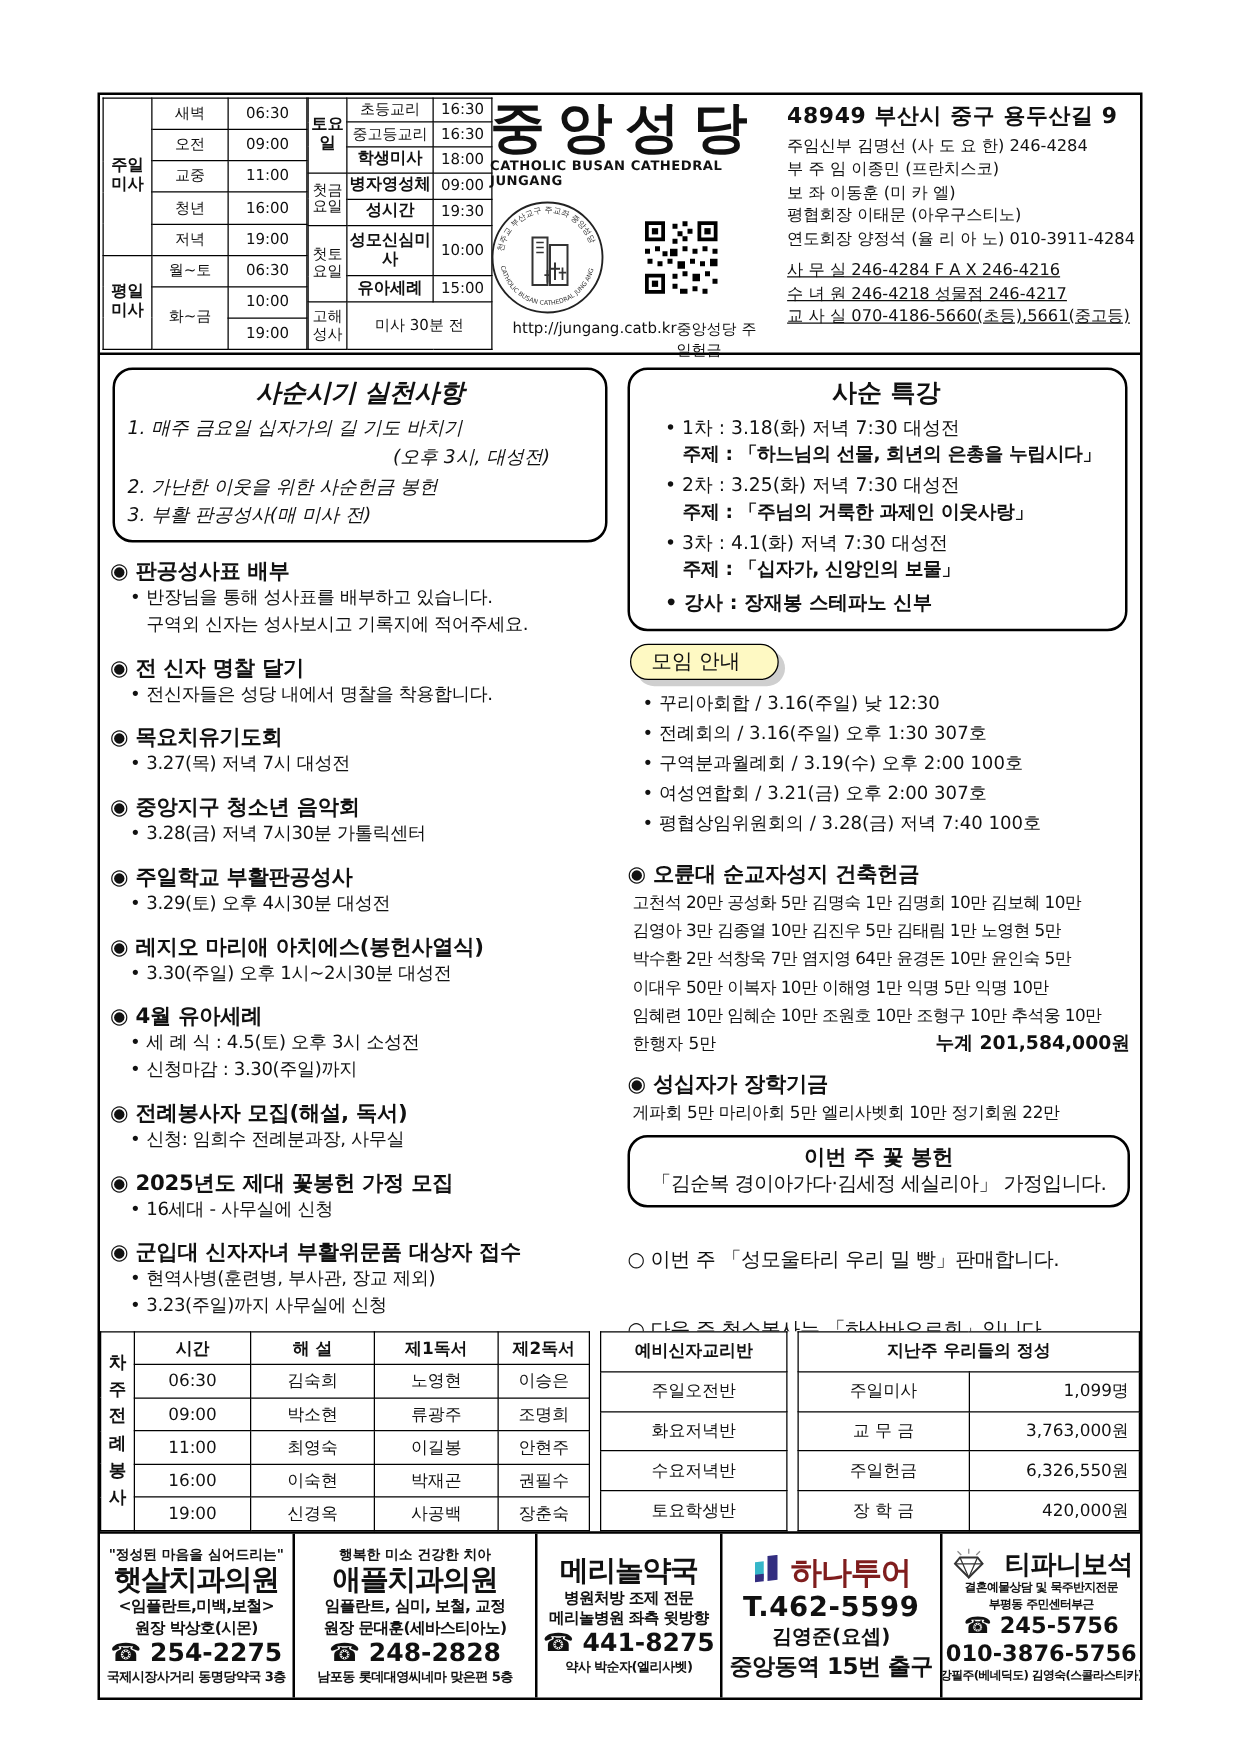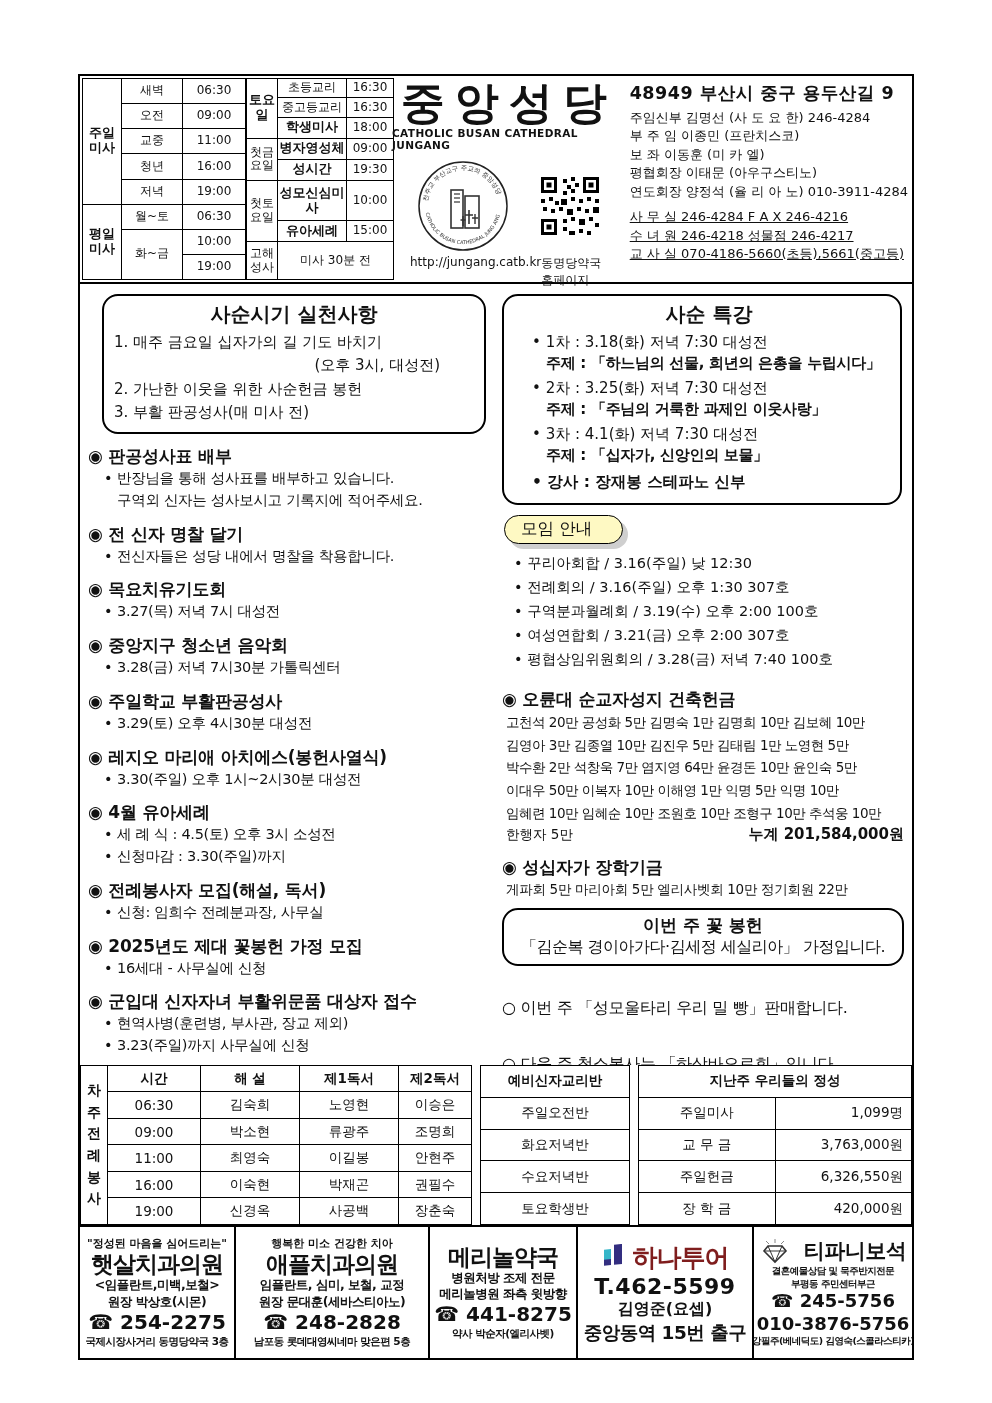--- a/index.html
+++ b/index.html
@@ -8,37 +8,37 @@
   
   .top{height:208px;border-bottom:2px solid #000;display:flex;box-sizing:border-box;}
   .sched{width:310px;padding:2px 0 2px 2px;display:flex;}
   .sched table{border-collapse:collapse;table-layout:fixed;height:100%;font-size:12px;}
   .sched td{border:1px solid #000;text-align:center;padding:0 1px;line-height:1.15;}
   .t1{width:162px;}
   .t2{width:146px;}
   .glabel{font-weight:bold;font-size:13px;word-break:break-all;}
   .vlabel{word-break:break-all;line-height:1.6;}
   
-  .brand{width:296px;display:flex;flex-direction:column;align-items:center;padding-top:4px;box-sizing:border-box;}
+  .brand{width:296px;display:flex;flex-direction:column;padding-top:4px;box-sizing:border-box;}
   .brand-title{font-size:44px;font-weight:bold;letter-spacing:10px;line-height:1.05;white-space:nowrap;}
   .brand-sub{font-size:10.5px;letter-spacing:.4px;margin-top:1px;font-weight:bold;}
   .brand-row{display:flex;align-items:center;gap:30px;margin-top:9px;}
   .brand-foot{display:flex;width:100%;justify-content:space-between;font-size:12px;margin-top:3px;padding:0 14px 0 18px;box-sizing:border-box;}
   
   .contact{flex:1;padding:5px 4px 0 4px;font-size:13px;line-height:1.42;box-sizing:border-box;}
   .addr{font-weight:bold;font-size:17.5px;margin-bottom:3px;white-space:nowrap;letter-spacing:.5px;}
   .cline{white-space:nowrap;}
   .cgroup2{margin-top:7px;text-decoration:underline;}
   
   .main{flex:1;display:flex;padding:8px 8px 0 8px;box-sizing:border-box;overflow:hidden;}
   .colL{width:406px;padding-right:6px;box-sizing:border-box;}
   .colR{flex:1;padding-left:8px;box-sizing:border-box;}
   .rbox{border:2px solid #000;border-radius:16px;padding:5px 10px 8px 10px;box-sizing:border-box;}
   .bt{text-align:center;font-weight:bold;font-size:20px;margin-bottom:3px;}
-  .practice{margin:2px 2px 6px 14px;}
+  .practice{margin:2px 2px 6px 2px;font-style:italic;}
   .pl{font-size:15px;line-height:1.55;}
   .pl1b{text-align:right;padding-right:34px;}
   .lecture{margin:2px 2px 8px 0;font-size:15px;padding-left:24px;}
   .lit-head{margin:4px 0 0 4px;line-height:1.4;}
   .lit-topic{font-weight:bold;margin-left:18px;line-height:1.4;letter-spacing:-0.3px;}
   .lect-lecturer{font-weight:bold;margin:6px 0 2px 4px;font-size:15.5px;}
   .notice{margin-top:11px;}
   .ntitle{font-weight:bold;font-size:17px;letter-spacing:-0.2px;white-space:nowrap;}
   .nline{font-size:14.5px;margin-left:16px;line-height:1.5;white-space:nowrap;letter-spacing:-0.3px;}
   .nm{display:inline-block;width:13px;}
@@ -231,21 +231,21 @@
               <rect x="56" y="48" width="4" height="4"></rect>
               <rect x="24" y="52" width="4" height="4"></rect>
               <rect x="30" y="56" width="6" height="4"></rect>
             <rect x="40" y="54" width="4" height="4"></rect>
               <rect x="48" y="56" width="4" height="4"></rect>
           </g>
         </svg>
       </div>
       <div class="brand-foot">
         <span>http://jungang.catb.kr</span>
-        <span>동명당약국 홈페이지</span>
+        <span>중앙성당 주일헌금</span>
       </div>
     </div>
 
     <div class="contact">
       <div class="addr">48949  부산시  중구  용두산길  9</div>
       <div class="cline">주임신부 김명선 (사 도 요 한) 246-4284</div>
       <div class="cline">부 주 임 이종민 (프란치스코)</div>
       <div class="cline">보       좌 이동훈 (미  카  엘)</div>
       <div class="cline">평협회장 이태문 (아우구스티노)</div>
       <div class="cline">연도회장 양정석 (율 리 아 노) 010-3911-4284</div>

